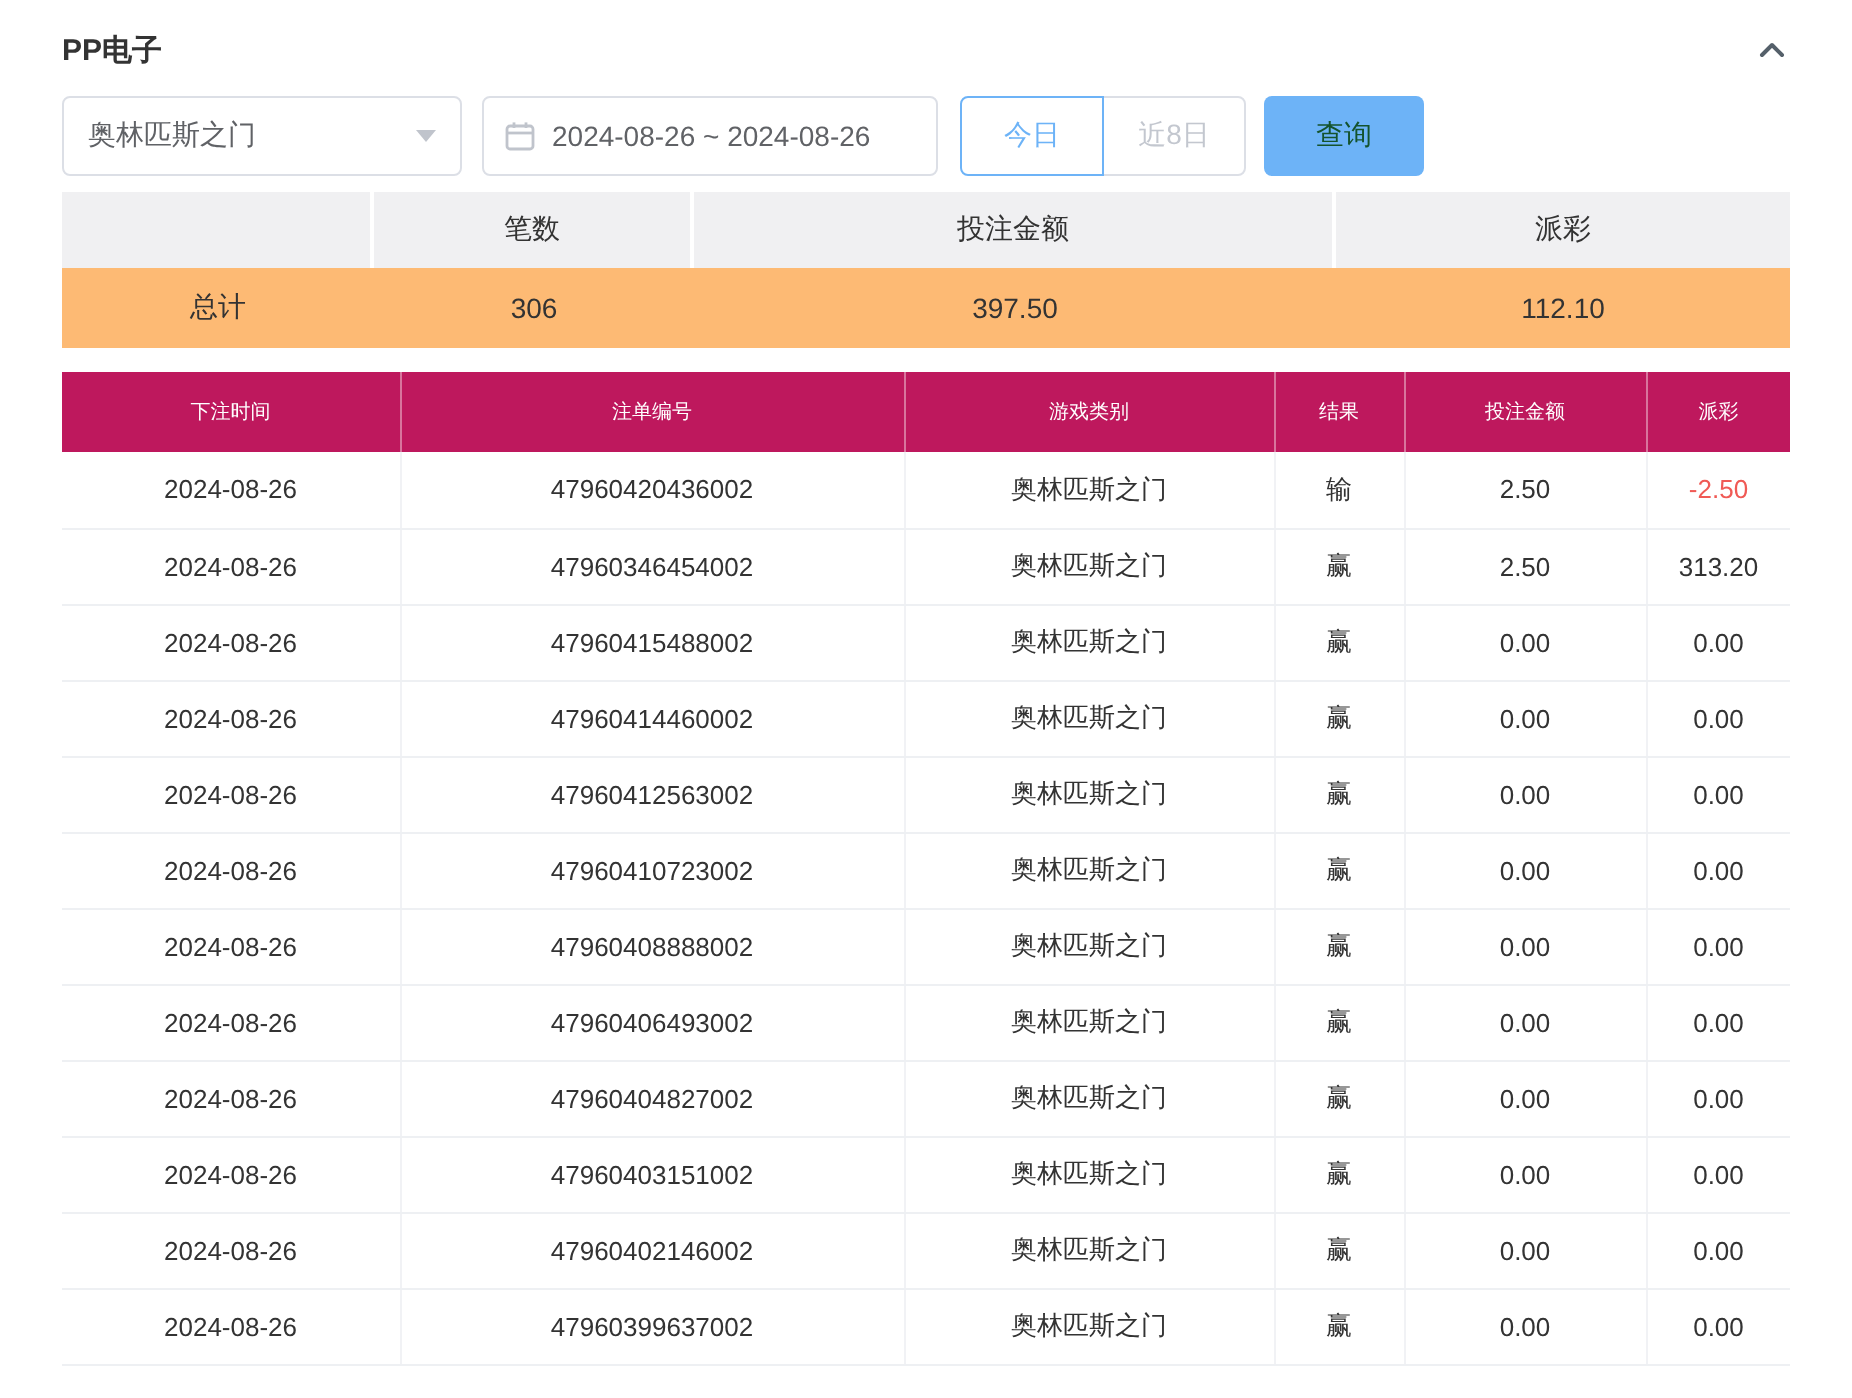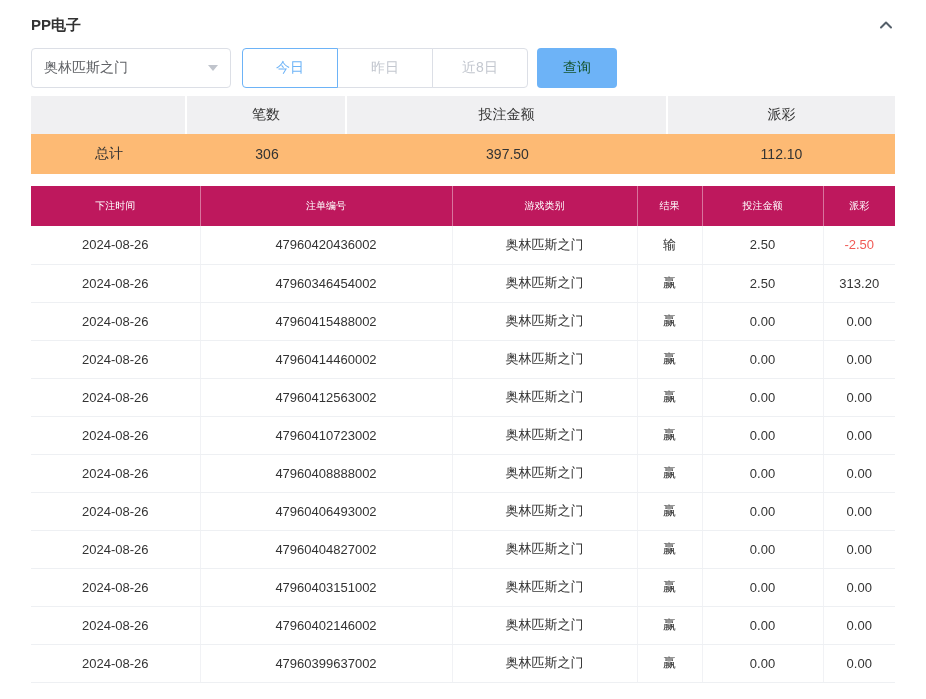--- a/index.html
+++ b/index.html
@@ -29,21 +29,21 @@
     width: 0; height: 0; border-left: 5px solid transparent;
     border-right: 5px solid transparent; border-top: 6px solid #c0c4cc;
   }
   .date-box {
     margin-left: 10px; width: 228px; height: 40px; border: 1px solid #dcdfe6;
     border-radius: 4px; display: flex; align-items: center; gap: 8px;
     padding: 0 10px; font-size: 14px; color: #606266; background: #fff; cursor: pointer;
   }
   .btn-group { display: flex; margin-left: 11px; }
   .quick-btn {
-    width: 96px; height: 40px; background: #fff; border: 1px solid #dcdfe6;
+    width: 72px; height: 40px; background: #fff; border: 1px solid #dcdfe6;
     font-size: 14px; color: #c3c7cf; cursor: pointer; margin-left: -1px;
     font-family: inherit;
   }
   .quick-btn:first-child { border-radius: 4px 0 0 4px; margin-left: 0; }
   .quick-btn:last-child { border-radius: 0 4px 4px 0; }
   .quick-btn.active { color: #6db3f7; border-color: #6db3f7; position: relative; z-index: 1; }
   .search-btn {
     margin-left: 9px; width: 80px; height: 40px; border: none; border-radius: 4px;
     background: #6db3f7; color: #14532d; font-size: 14px; cursor: pointer;
     font-family: inherit;
@@ -95,24 +95,34 @@
       </span>
     </div>
   </div>
 
   <div class="filters">
     <div class="select-box">
       <span>奥林匹斯之门</span>
       <span class="caret-down"></span>
     </div>
 
+    <div class="date-box">
+      <span class="cal-icon">
+        <svg width="16" height="16" viewBox="0 0 16 16">
+          <rect x="1.5" y="3" width="13" height="11.5" rx="1.5" fill="none" stroke="#c0c4cc" stroke-width="1.4"></rect>
+          <line x1="1.5" y1="6.5" x2="14.5" y2="6.5" stroke="#c0c4cc" stroke-width="1.4"></line>
+          <line x1="5" y1="1.2" x2="5" y2="4" stroke="#c0c4cc" stroke-width="1.4"></line>
+          <line x1="11" y1="1.2" x2="11" y2="4" stroke="#c0c4cc" stroke-width="1.4"></line>
+        </svg>
+      </span>
+      <span>2024-08-26 ~ 2024-08-26</span>
+    </div>
 
     <div class="btn-group">
       <button class="quick-btn active">今日</button>
-      <button class="quick-btn">昨日</button>
       <button class="quick-btn">近8日</button>
     </div>
 
     <button class="search-btn">查询</button>
   </div>
 
   <div class="summary">
     <div class="summary-row summary-head">
       <div class="cell"></div>
       <div class="cell">笔数</div>

